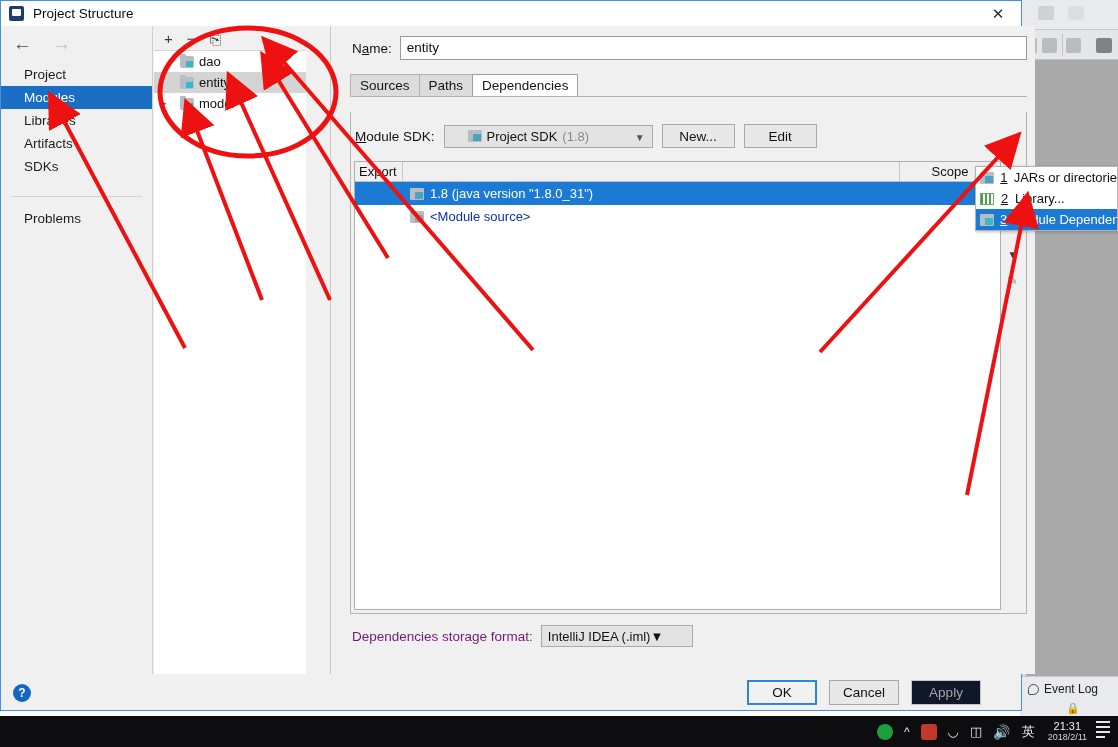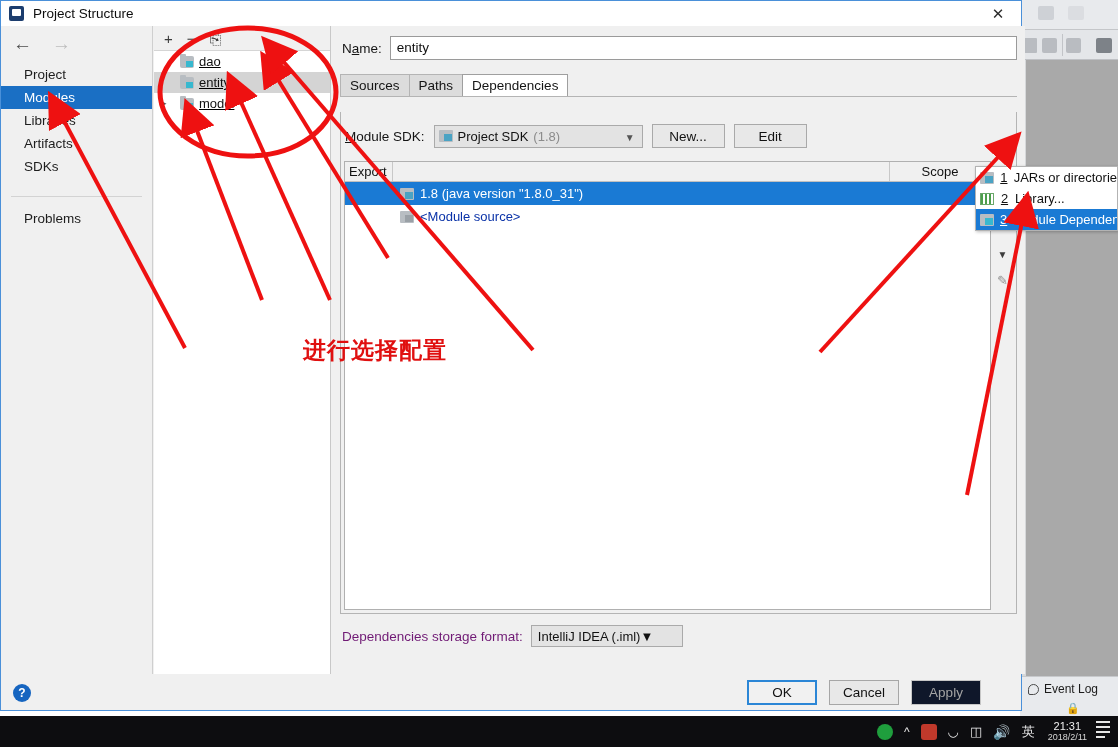--- a/index.html
+++ b/index.html
@@ -147,22 +147,22 @@
   .modpanel {
     position: absolute; left: 153px; top: 0; width: 177px; height: 648px;
     background: #f0f0f0; border-right: 1px solid #c8c8c8;
   }
   .mod-toolbar {
     height: 24px; display: flex; align-items: center; gap: 14px;
     padding-left: 10px; font-size: 15px; color: #3b3b3b;
   }
   .mod-toolbar .ic { cursor: default; line-height: 1; }
   .mod-list {
-    position: absolute; left: 0; top: 24px; width: 176px; height: 624px;
-    background: #ffffff; border-top: 1px solid #d5d5d5; text-decoration: underline;
+    position: absolute; left: 0; top: 24px; width: 152px; height: 624px;
+    background: #ffffff; border-top: 1px solid #d5d5d5;
   }
   .mod-row {
     display: flex; align-items: center; height: 21px; padding-left: 26px;
     font-size: 13px; color: #111111; position: relative;
   }
   .mod-row.sel { background: #d4d4d4; }
   .mod-row .chev {
     position: absolute; left: 8px; top: 5px; font-size: 9px; color: #555;
   }
   .folder-ico {
@@ -173,21 +173,21 @@
     content: ""; position: absolute; left: 0; top: -2px; width: 6px; height: 3px;
     background: #b8bdc2; border-radius: 1px 1px 0 0;
   }
   .folder-ico::after {
     content: ""; position: absolute; left: 6px; top: 5px; width: 7px; height: 6px;
     background: #37b8cf;
   }
 
   
   .content {
-    position: absolute; left: 335px; top: 0; width: 689px; height: 648px;
+    position: absolute; left: 345px; top: 0; width: 689px; height: 648px;
     background: #f0f0f0;
   }
   .name-row {
     display: flex; align-items: center; height: 30px; padding: 0 8px 0 6px;
     gap: 8px; margin-top: 7px;
   }
   .name-lbl { font-size: 13.5px; color: #141414; }
   .name-lbl u { text-decoration: underline; }
   .name-input {
     flex: 1; height: 24px; background: #ffffff; border: 1px solid #9a9a9a;
@@ -214,21 +214,21 @@
     background: #f0f0f0; border: 1px solid #b4b4b4; border-top: none;
   }
 
   .sdk-row {
     display: flex; align-items: center; gap: 9px; padding: 12px 0 0 4px;
   }
   .sdk-lbl { font-size: 13.5px; color: #141414; }
   .sdk-lbl u { text-decoration: underline; }
   .combo {
     width: 209px; height: 23px; background: #e3e3e3; border: 1px solid #aaaaaa;
-    display: flex; align-items: center; padding-left: 4px; position: relative;
+    display: flex; align-items: center; padding-left: 23px; position: relative;
     font-size: 13px; color: #111111; gap: 5px;
   }
   .combo .cv-dim { color: #8b8b8b; }
   .combo .caret {
     position: absolute; right: 7px; top: 6px; font-size: 10px; color: #555;
   }
   .sdk-ico {
     width: 14px; height: 12px; flex: none; position: relative;
     background: #b8bdc2; border-radius: 1px;
   }
@@ -562,16 +562,15 @@
       <path d="M330,300 L240,100" stroke="#ee1111" stroke-width="4" fill="none" marker-end="url(#ah)"></path>
 
       <path d="M388,258 L277,78" stroke="#ee1111" stroke-width="4" fill="none" marker-end="url(#ah)"></path>
 
       <path d="M533,350 L282,60" stroke="#ee1111" stroke-width="4" fill="none" marker-end="url(#ah)"></path>
 
       <path d="M820,352 L1000,155" stroke="#ee1111" stroke-width="4" fill="none" marker-end="url(#ah)"></path>
 
       <path d="M967,495 L1022,222" stroke="#ee1111" stroke-width="4" fill="none" marker-end="url(#ah)"></path>
     </svg>
-    <div class="cn-note">进行选择配置</div>
   </div>
 
 </div>
 
 </body></html>

